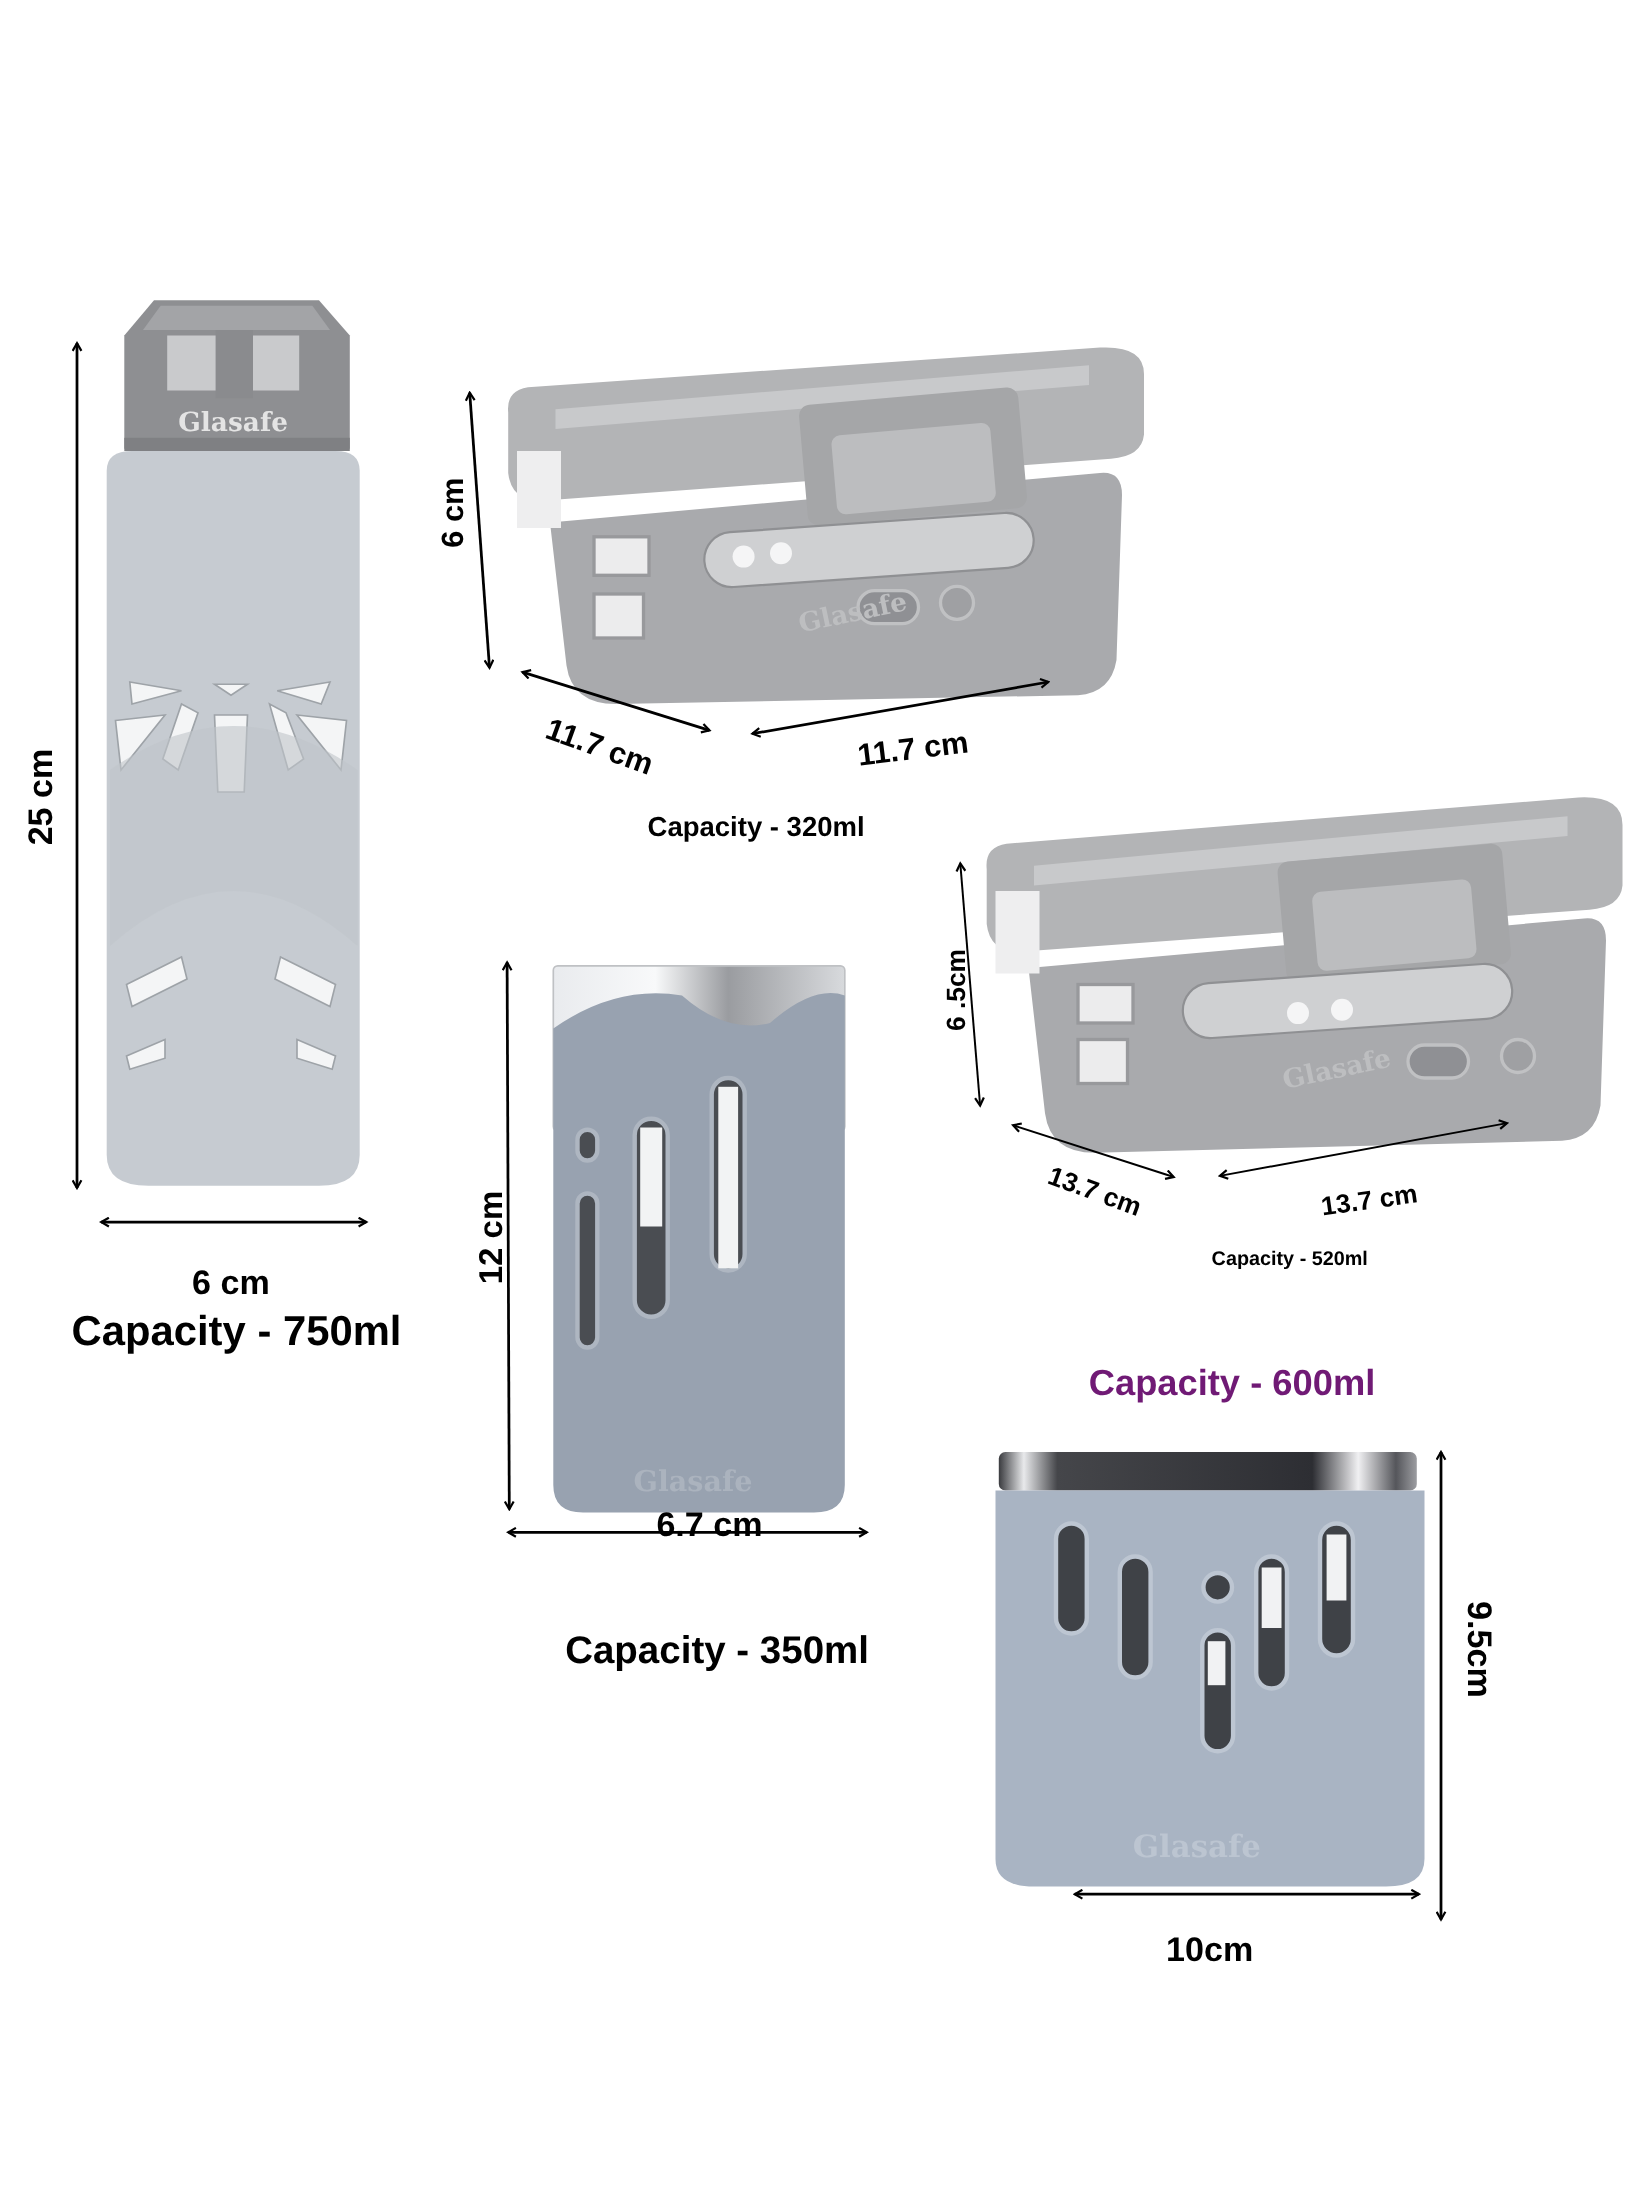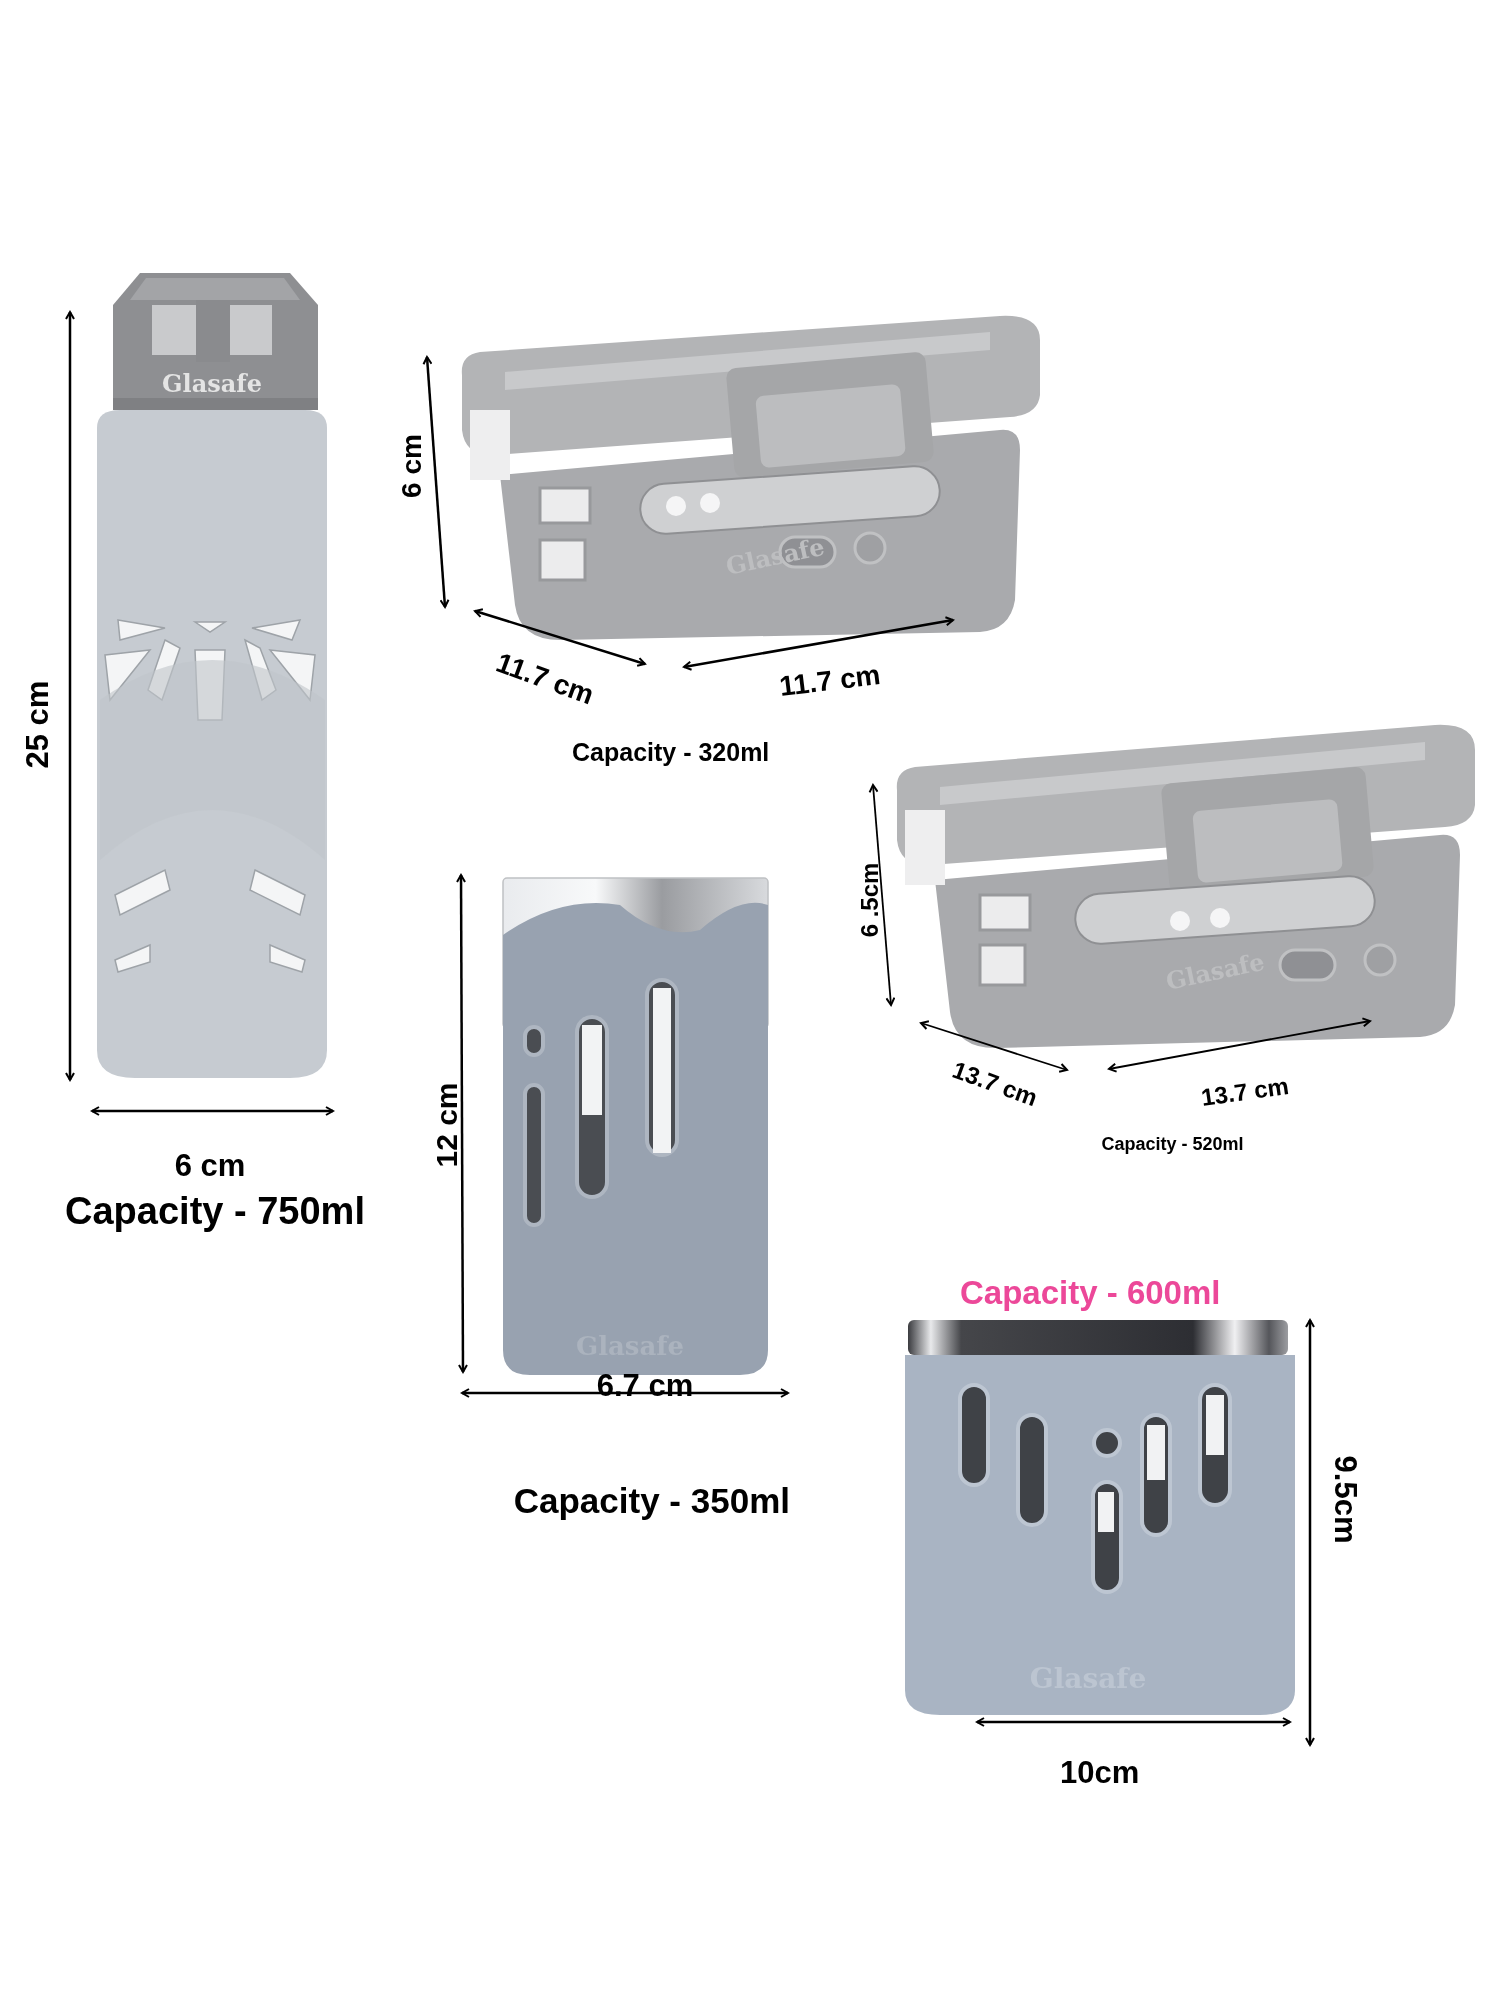--- a/index.html
+++ b/index.html
@@ -147,26 +147,26 @@
   </g>
 </svg>
 
 <div class="lbl dim" style="left:-3px;top:713px;width:80px;text-align:center;transform:rotate(-90deg);">25 cm</div>
 <div class="lbl dim" style="left:120px;top:1150px;width:180px;text-align:center;">6 cm</div>
 <div class="lbl cap" style="left:60px;top:1192px;width:310px;text-align:center;font-size:38px;">Capacity - 750ml</div>
 
 <div class="lbl dim" style="left:372px;top:452px;width:80px;text-align:center;font-size:28px;transform:rotate(-90deg);">6 cm</div>
 <div class="lbl dim" style="left:480px;top:665px;width:130px;text-align:center;font-size:28px;transform:rotate(20deg);">11.7 cm</div>
 <div class="lbl dim" style="left:765px;top:667px;width:130px;text-align:center;font-size:28px;transform:rotate(-7deg);">11.7 cm</div>
-<div class="lbl cap" style="left:572px;top:740px;width:240px;text-align:left;font-size:25px;">Capacity - 320ml</div>
+<div class="lbl cap" style="left:546px;top:740px;width:240px;text-align:right;font-size:25px;">Capacity - 320ml</div>
 
 <div class="lbl dim" style="left:815px;top:888px;width:110px;text-align:center;font-size:24px;transform:rotate(-90deg);">6 .5cm</div>
 <div class="lbl dim" style="left:935px;top:1072px;width:120px;text-align:center;font-size:24px;transform:rotate(20deg);">13.7 cm</div>
 <div class="lbl dim" style="left:1185px;top:1080px;width:120px;text-align:center;font-size:24px;transform:rotate(-8deg);">13.7 cm</div>
 <div class="lbl cap" style="left:1060px;top:1135px;width:225px;text-align:center;font-size:18px;">Capacity - 520ml</div>
 
 <div class="lbl dim" style="left:397px;top:1110px;width:100px;text-align:center;font-size:30px;transform:rotate(-90deg);">12 cm</div>
 <div class="lbl dim" style="left:560px;top:1370px;width:170px;text-align:center;">6.7 cm</div>
 <div class="lbl cap" style="left:470px;top:1483px;width:320px;text-align:right;font-size:35px;">Capacity - 350ml</div>
 
-<div class="lbl cap" style="left:960px;top:1240px;width:320px;font-size:33px;color:#ec4899;margin-top:36px;">Capacity - 600ml</div>
+<div class="lbl cap" style="left:960px;top:1240px;width:320px;text-align:center;font-size:33px;color:#701a75;">Capacity - 600ml</div>
 <div class="lbl dim" style="left:1290px;top:1484px;width:110px;text-align:center;font-size:31px;transform:rotate(90deg);">9.5cm</div>
 <div class="lbl dim" style="left:1060px;top:1757px;width:150px;text-align:left;">10cm</div>
 
 </body></html>

